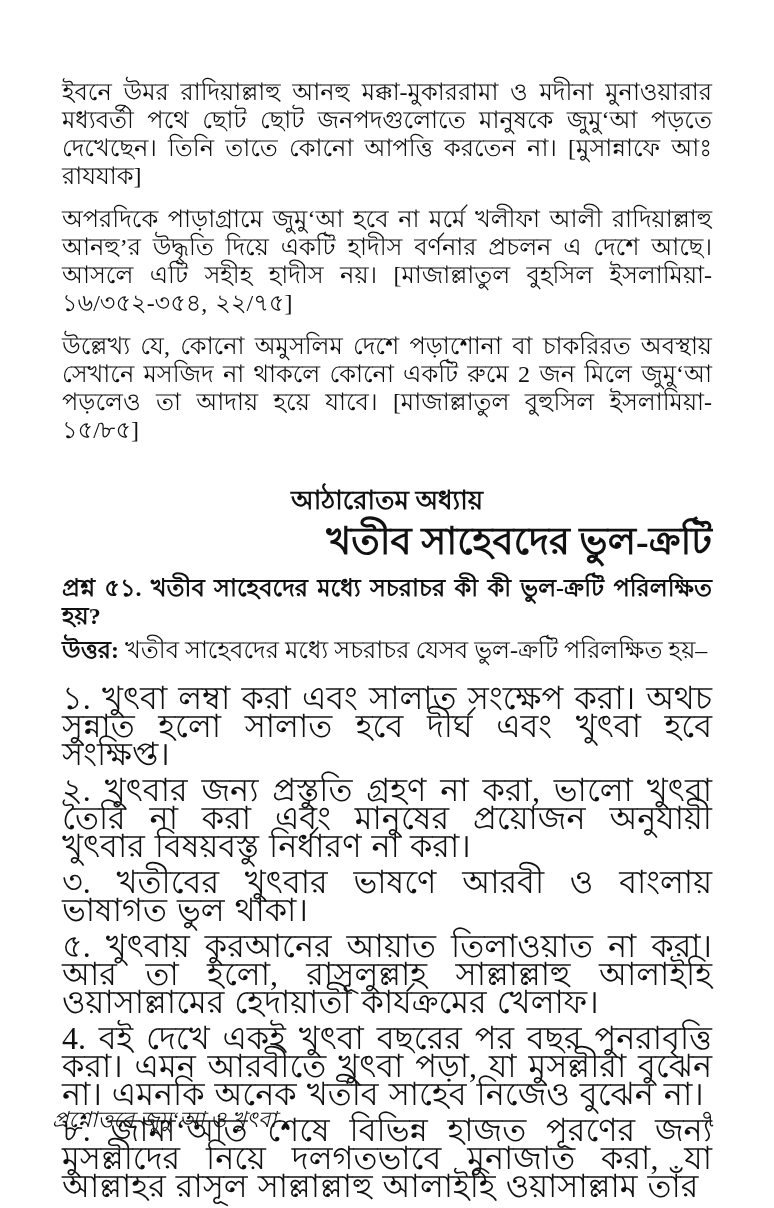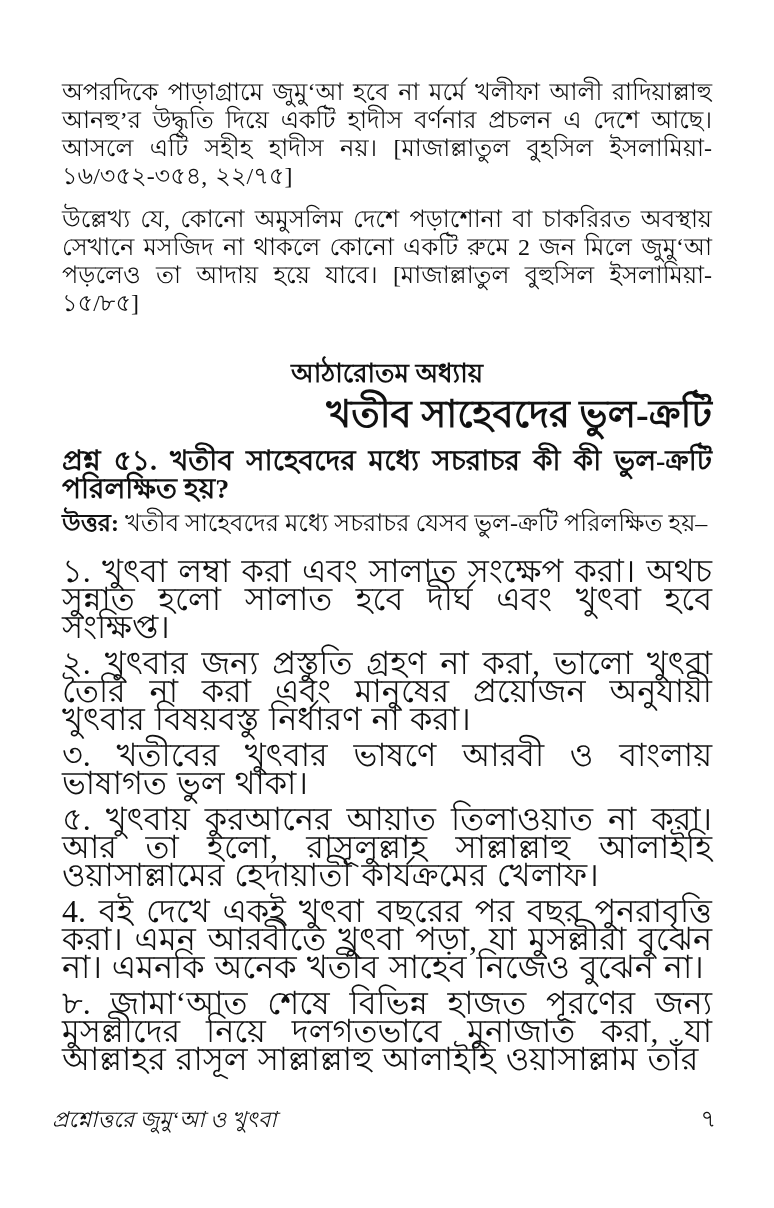--- a/index.html
+++ b/index.html
@@ -37,21 +37,21 @@
     margin-bottom: 0;
   }
   .title {
     font-size: 38px;
     font-weight: 700;
     line-height: 46px;
     margin-bottom: 10px;
     text-align: right;
   }
   .question {
-    font-size: 28px;
+    font-size: 24px;
     font-weight: 700;
     line-height: 28px;
     text-align: justify;
     margin-bottom: 6px;
   }
   .answer {
     font-size: 24px;
     line-height: 28px;
     text-align: justify;
     margin-bottom: 20px;
@@ -79,20 +79,21 @@
   .page-number {
     font-size: 24px;
   }
 </style>
 </head>
 <body>
 
 <div class="page">
   <div class="content">
 
+    <p class="para">ইবনে উমর রাদিয়াল্লাহু আনহু মক্কা-মুকাররামা ও মদীনা মুনাওয়ারার মধ্যবর্তী পথে ছোট ছোট জনপদগুলোতে মানুষকে জুমু‘আ পড়তে দেখেছেন। তিনি তাতে কোনো আপত্তি করতেন না। [মুসান্নাফে আঃ রাযযাক]</p>
     <p class="para">অপরদিকে পাড়াগ্রামে জুমু‘আ হবে না মর্মে খলীফা আলী রাদিয়াল্লাহু আনহু’র উদ্ধৃতি দিয়ে একটি হাদীস বর্ণনার প্রচলন এ দেশে আছে। আসলে এটি সহীহ হাদীস নয়। [মাজাল্লাতুল বুহসিল ইসলামিয়া- ১৬/৩৫২-৩৫৪, ২২/৭৫]</p>
     <p class="para">উল্লেখ্য যে, কোনো অমুসলিম দেশে পড়াশোনা বা চাকরিরত অবস্থায় সেখানে মসজিদ না থাকলে কোনো একটি রুমে 2 জন মিলে জুমু‘আ পড়লেও তা আদায় হয়ে যাবে। [মাজাল্লাতুল বুহুসিল ইসলামিয়া- ১৫/৮৫]</p>
 
     <div class="chapter-head">
       <div class="kicker">আঠারোতম অধ্যায়</div>
       <h1 class="title">খতীব সাহেবদের ভুল-ক্রটি</h1>
     </div>
 
     <p class="question">প্রশ্ন ৫১. খতীব সাহেবদের মধ্যে সচরাচর কী কী ভুল-ক্রটি পরিলক্ষিত হয়?</p>
 

